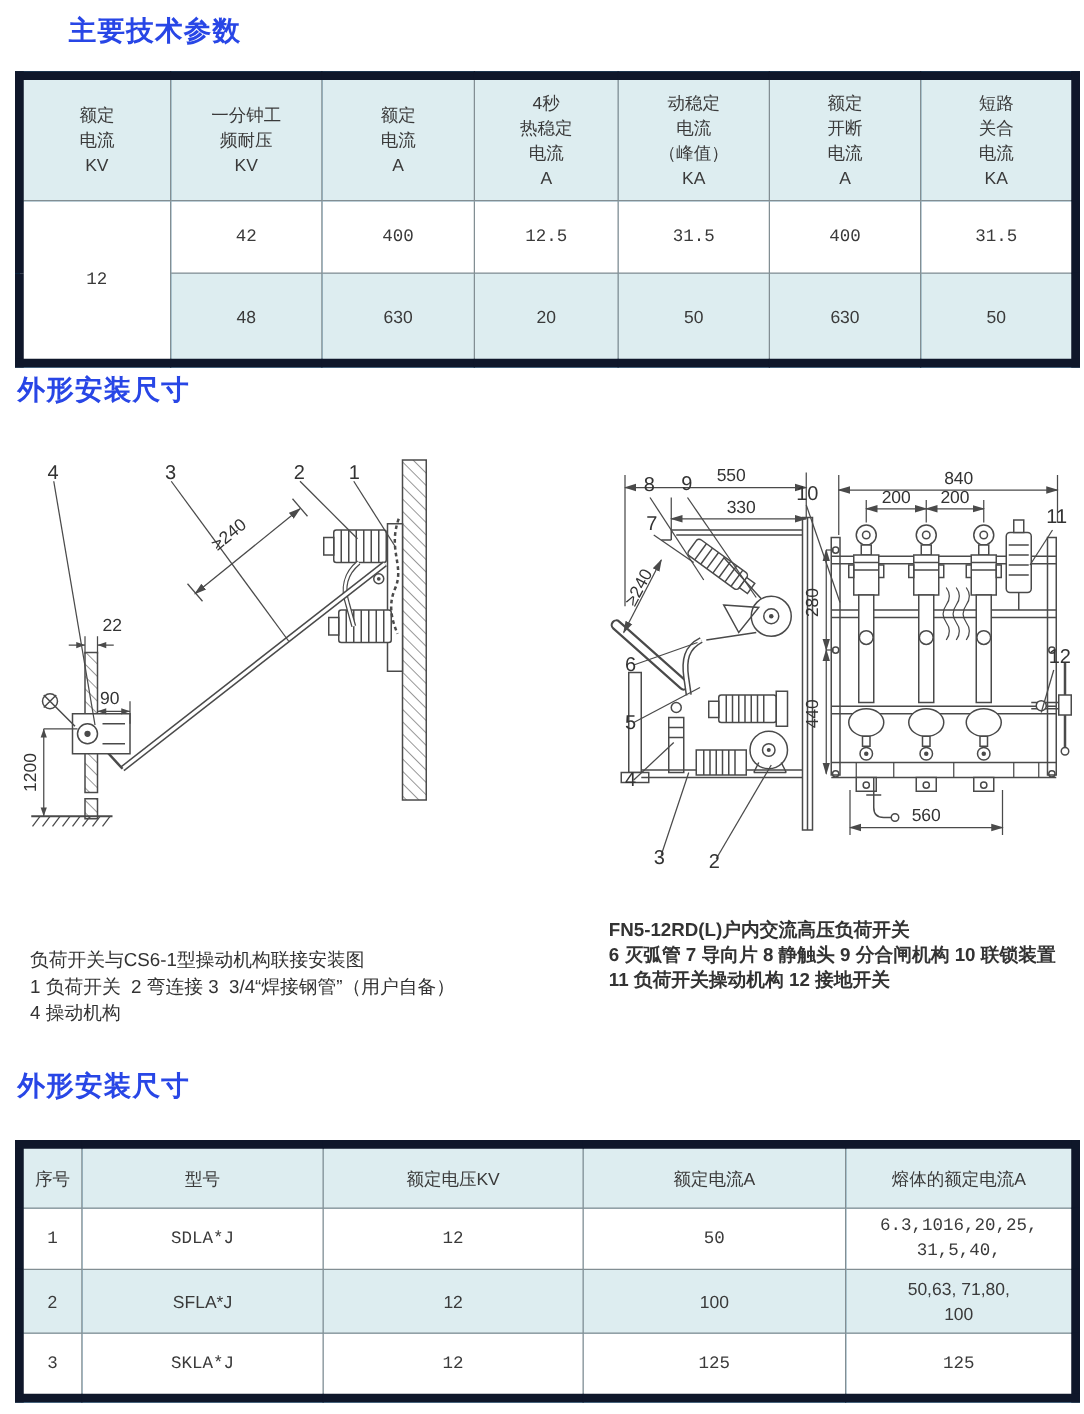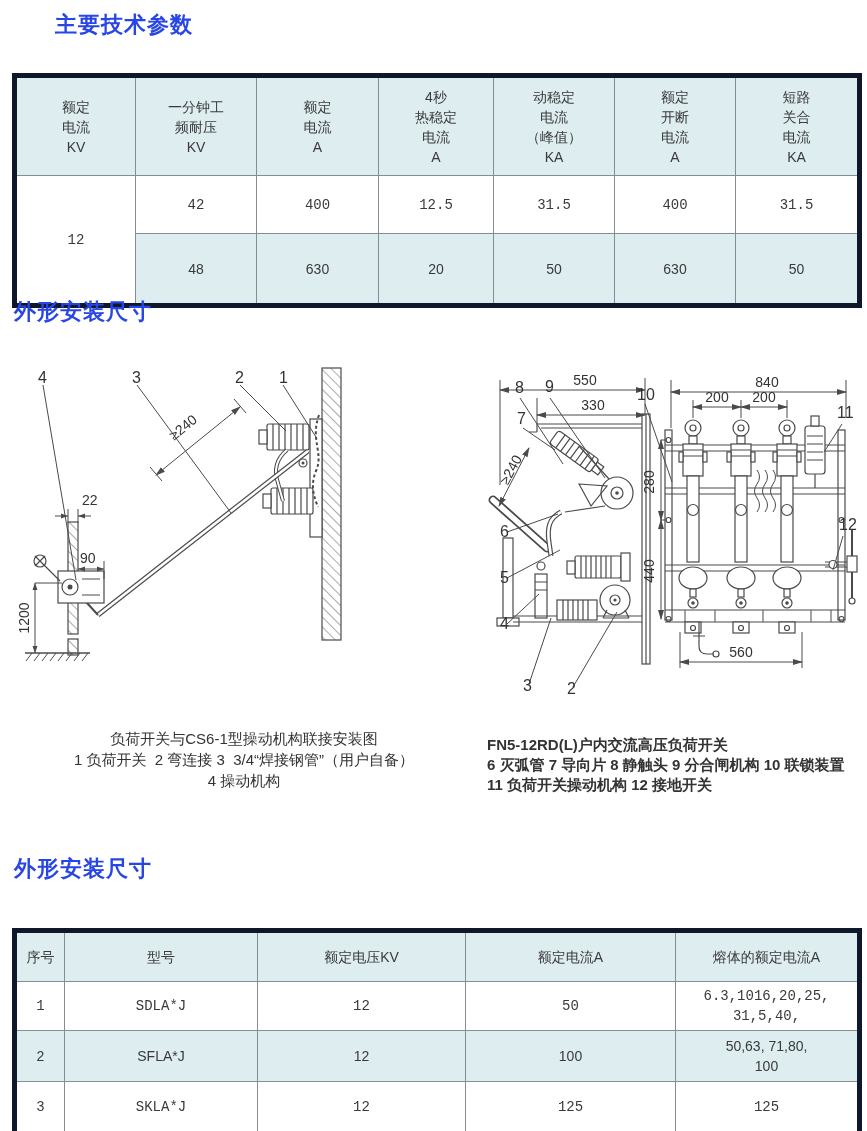--- a/index.html
+++ b/index.html
@@ -1,20 +1,20 @@
 <!DOCTYPE html>
 <html><head>
 <meta charset="utf-8">
 <style>
   html,body{margin:0;padding:0;background:#fff;}
   .page{position:relative;width:867px;height:1131px;background:#fff;overflow:hidden;
         font-family:"Liberation Sans",sans-serif;color:#333;}
   .sec-title{position:absolute;font-size:22px;font-weight:bold;color:#2846e6;letter-spacing:1px;}
   table.spec{position:absolute;border-collapse:collapse;table-layout:fixed;
-             border:5px solid #0f172a;background:#0369a1;margin-top:16px;}
+             border:7px solid #0f172a;background:#0369a1;}
   table.spec td,table.spec th{border:1px solid #828e93;font-size:14px;font-weight:normal;
              text-align:center;vertical-align:middle;color:#3a3a3a;white-space:pre-line;
              line-height:20px;padding:2px;}
   .hdr-bg{background:#ddedf0;}
   .alt-bg{background:#ddedf0;}
   .white-bg{background:#ffffff;font-family:Liberation Mono, monospace;}
   .caption{position:absolute;font-size:15px;color:#333;line-height:21px;}
   .caption .cap-line{white-space:pre;}
   svg text{font-family:"Liberation Sans",sans-serif;fill:#333;}
   svg .part{font-size:16px;}
@@ -350,21 +350,21 @@
     <text class="dimt" x="118" y="50" text-anchor="middle">330</text>
     <text class="dimt" x="292" y="27" text-anchor="middle">840</text>
     <text class="dimt" x="242" y="42" text-anchor="middle">200</text>
     <text class="dimt" x="289" y="42" text-anchor="middle">200</text>
     <text class="dimt" x="40" y="112" text-anchor="middle" transform="rotate(-62 40 112)">≥240</text>
     <text class="dimt" x="179" y="122" text-anchor="middle" transform="rotate(-90 179 122)">280</text>
     <text class="dimt" x="179" y="211" text-anchor="middle" transform="rotate(-90 179 211)">440</text>
     <text class="dimt" x="266" y="297" text-anchor="middle">560</text>
   </svg>
 
-  <div class="caption" style="left:24px;top:728px;width:440px;text-align:center;">
+  <div class="caption" style="left:24px;top:758px;width:440px;">
     <div class="cap-line">负荷开关与CS6-1型操动机构联接安装图</div>
     <div class="cap-line">1 负荷开关  2 弯连接 3  3/4“焊接钢管”（用户自备）</div>
     <div class="cap-line">4 操动机构</div>
   </div>
   <div class="caption" style="left:487px;top:735px;width:375px;line-height:20px;font-weight:bold;">
     <div class="cap-line">FN5-12RD(L)户内交流高压负荷开关</div>
     <div class="cap-line">6 灭弧管 7 导向片 8 静触头 9 分合闸机构 10 联锁装置</div>
     <div class="cap-line">11 负荷开关操动机构 12 接地开关</div>
   </div>
 

